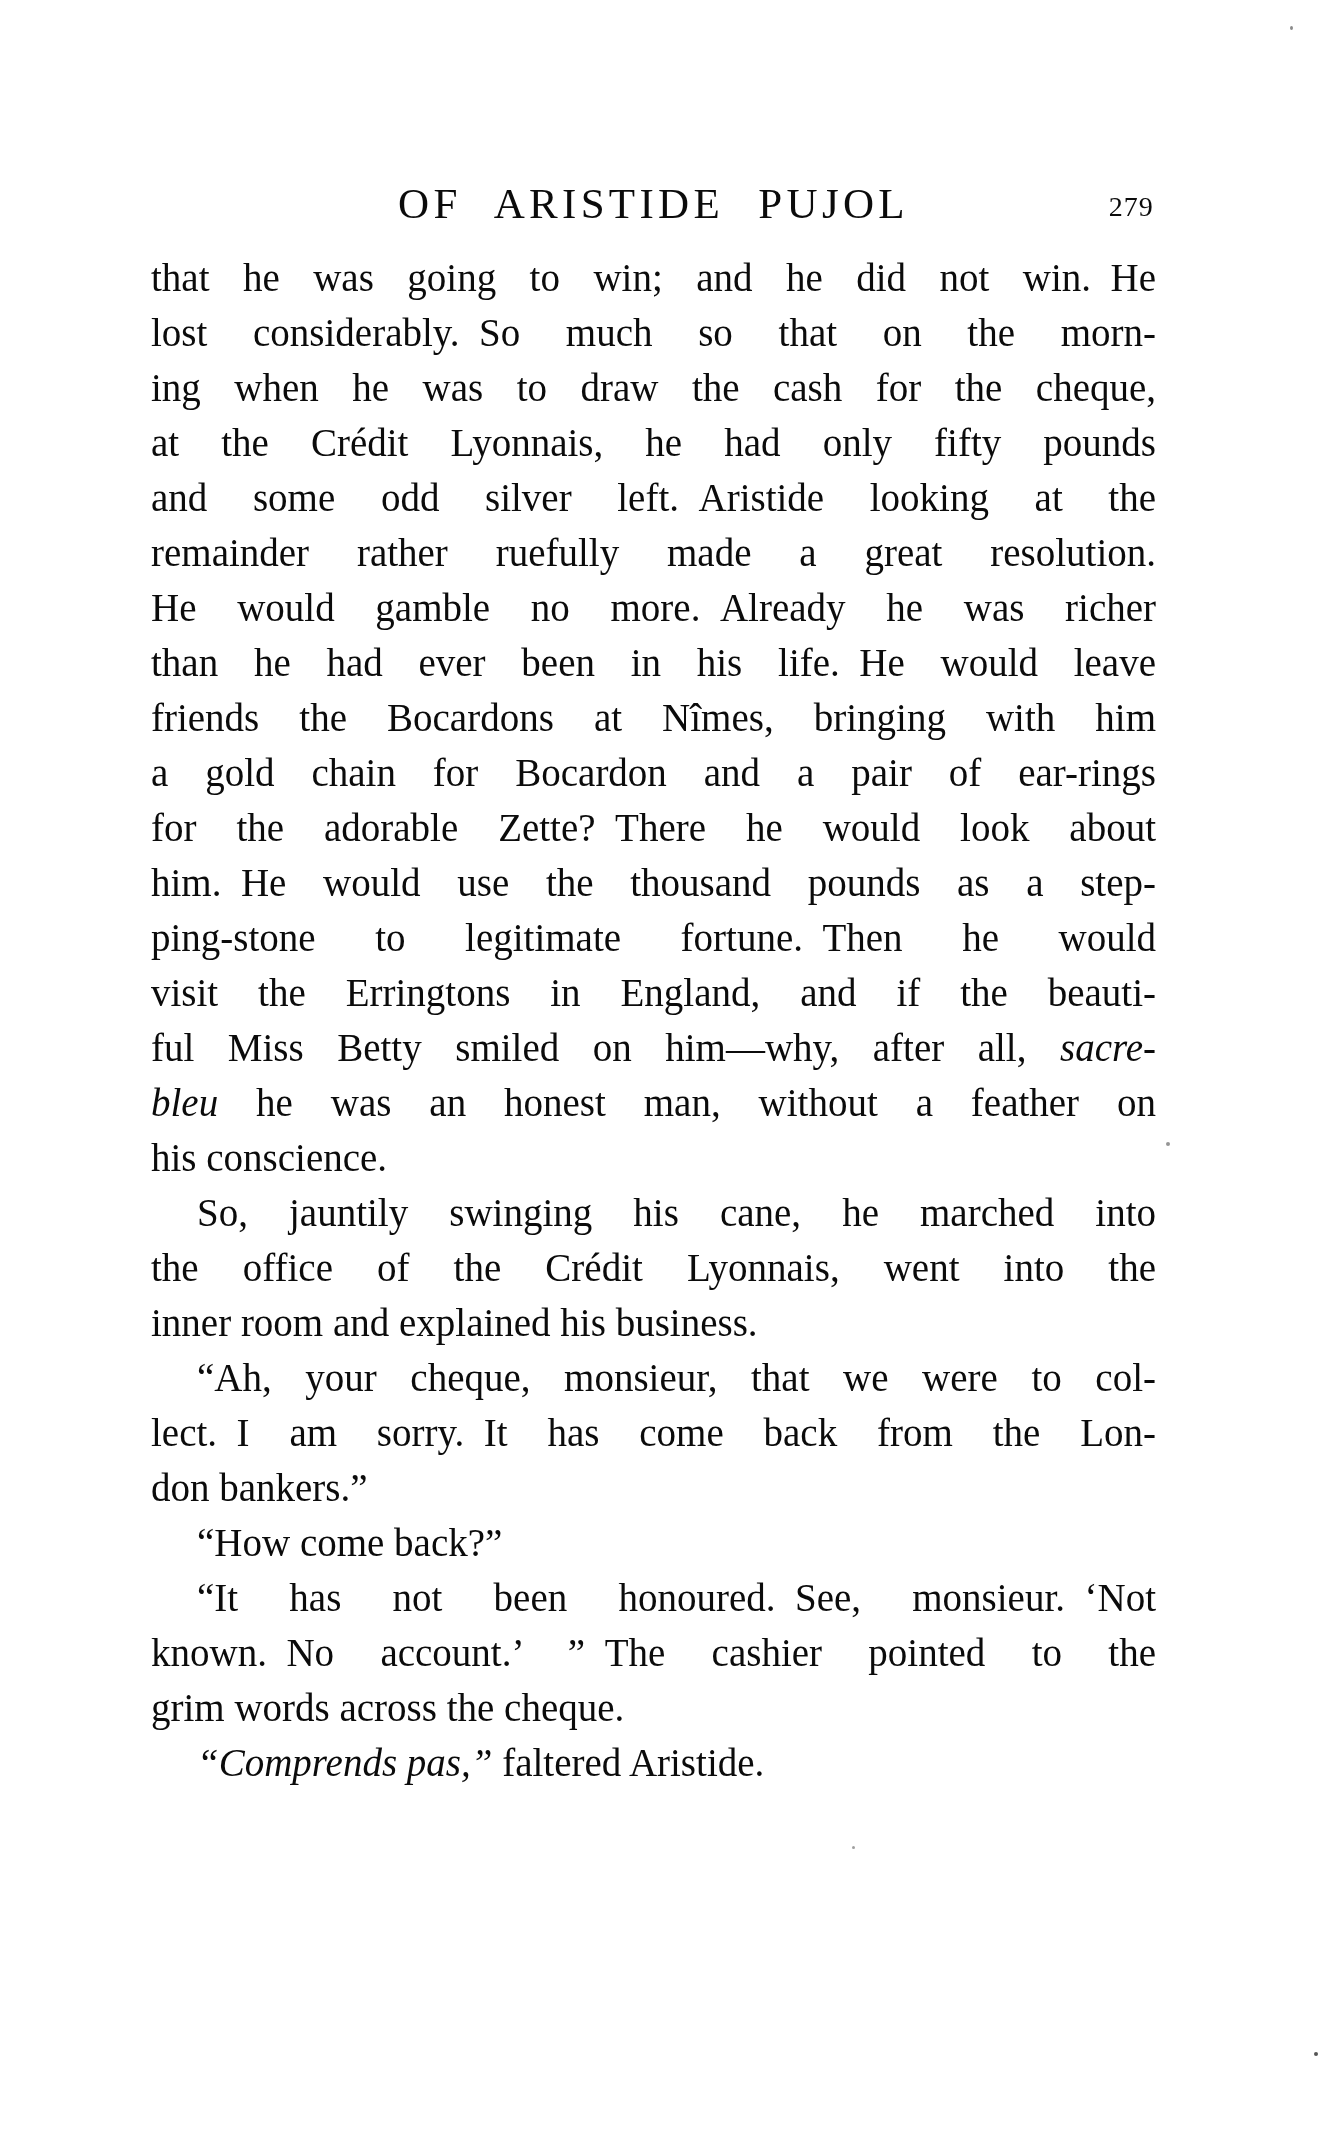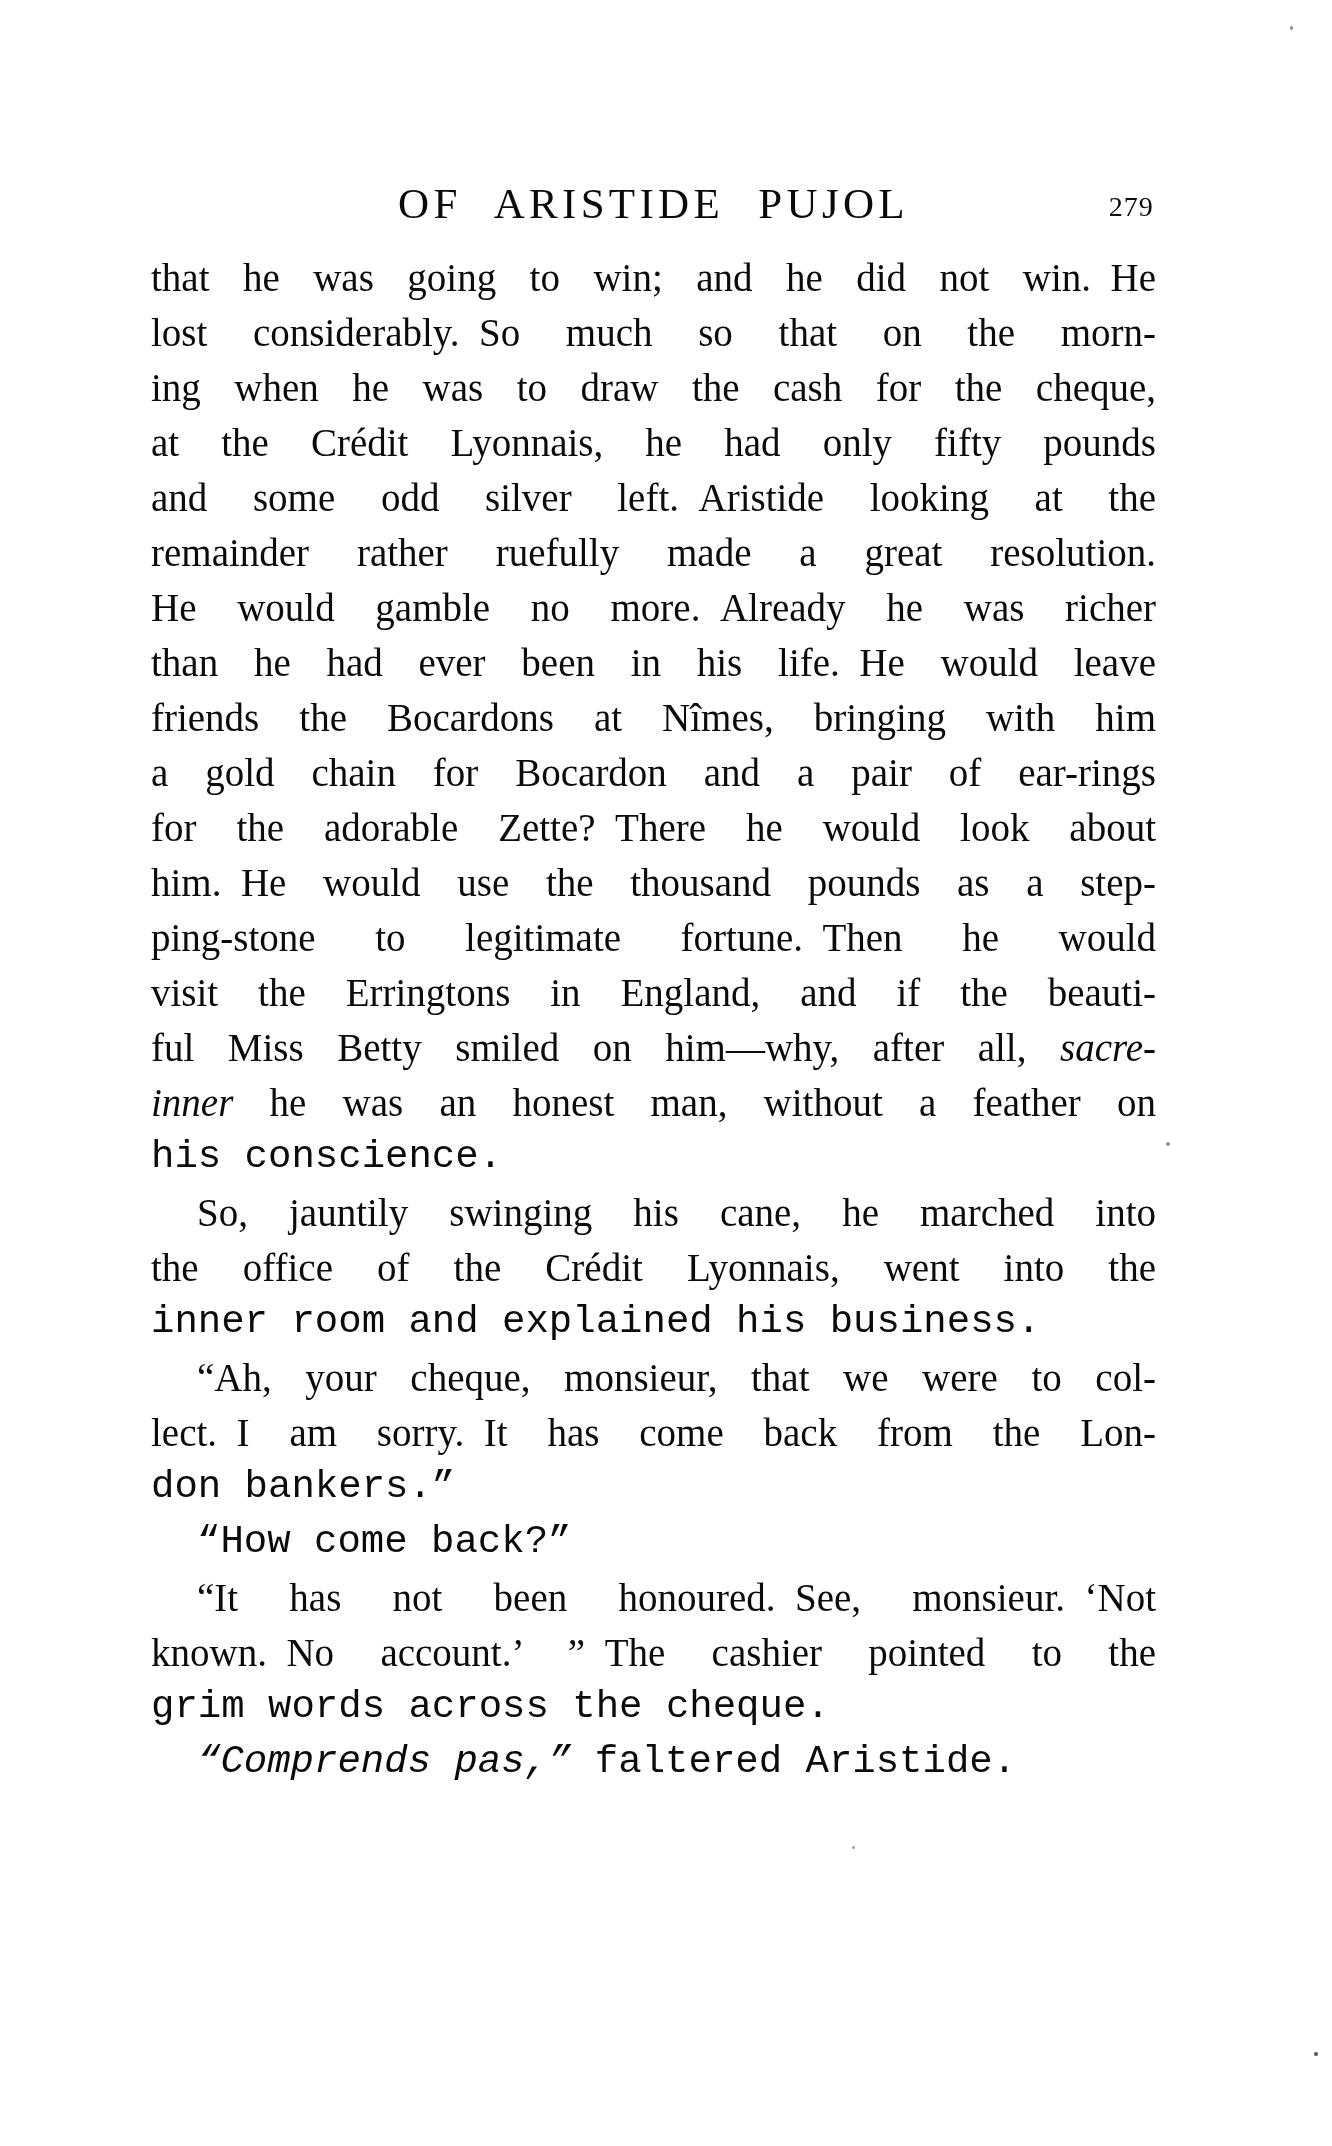--- a/index.html
+++ b/index.html
@@ -52,21 +52,20 @@
     font-size: 39px;
     line-height: 55px;
   }
   .line {
     text-align: justify;
     text-align-last: justify;
   }
   .line.last {
     text-align: center;
     text-align-last: left;
-    font-family: Liberation Mono, monospace;
   }
   .line.indent {
     text-indent: 46px;
   }
   .it {
     font-style: italic;
   }
   .speck {
     position: absolute;
     background: #2b2b2b;
@@ -96,21 +95,21 @@
       <div class="line"><span>remainder rather ruefully made a great resolution.</span></div>
       <div class="line"><span>He would gamble no more. Already he was richer</span></div>
       <div class="line"><span>than he had ever been in his life. He would leave</span></div>
       <div class="line"><span>friends the Bocardons at Nîmes, bringing with him</span></div>
       <div class="line"><span>a gold chain for Bocardon and a pair of ear-rings</span></div>
       <div class="line"><span>for the adorable Zette? There he would look about</span></div>
       <div class="line"><span>him. He would use the thousand pounds as a step-</span></div>
       <div class="line"><span>ping-stone to legitimate fortune. Then he would</span></div>
       <div class="line"><span>visit the Erringtons in England, and if the beauti-</span></div>
       <div class="line"><span>ful Miss Betty smiled on him—why, after all, </span><span class="it">sacre-</span></div>
-      <div class="line"><span class="it">inner</span><span> he was an honest man, without a feather on</span></div>
+      <div class="line"><span class="it">bleu</span><span> he was an honest man, without a feather on</span></div>
       <div class="line last"><span>his conscience.</span></div>
       <div class="line indent"><span>So, jauntily swinging his cane, he marched into</span></div>
       <div class="line"><span>the office of the Crédit Lyonnais, went into the</span></div>
       <div class="line last"><span>inner room and explained his business.</span></div>
       <div class="line indent"><span>“Ah, your cheque, monsieur, that we were to col-</span></div>
       <div class="line"><span>lect. I am sorry. It has come back from the Lon-</span></div>
       <div class="line last"><span>don bankers.”</span></div>
       <div class="line last indent"><span>“How come back?”</span></div>
       <div class="line indent"><span>“It has not been honoured. See, monsieur. ‘Not</span></div>
       <div class="line"><span>known. No account.’ ” The cashier pointed to the</span></div>

